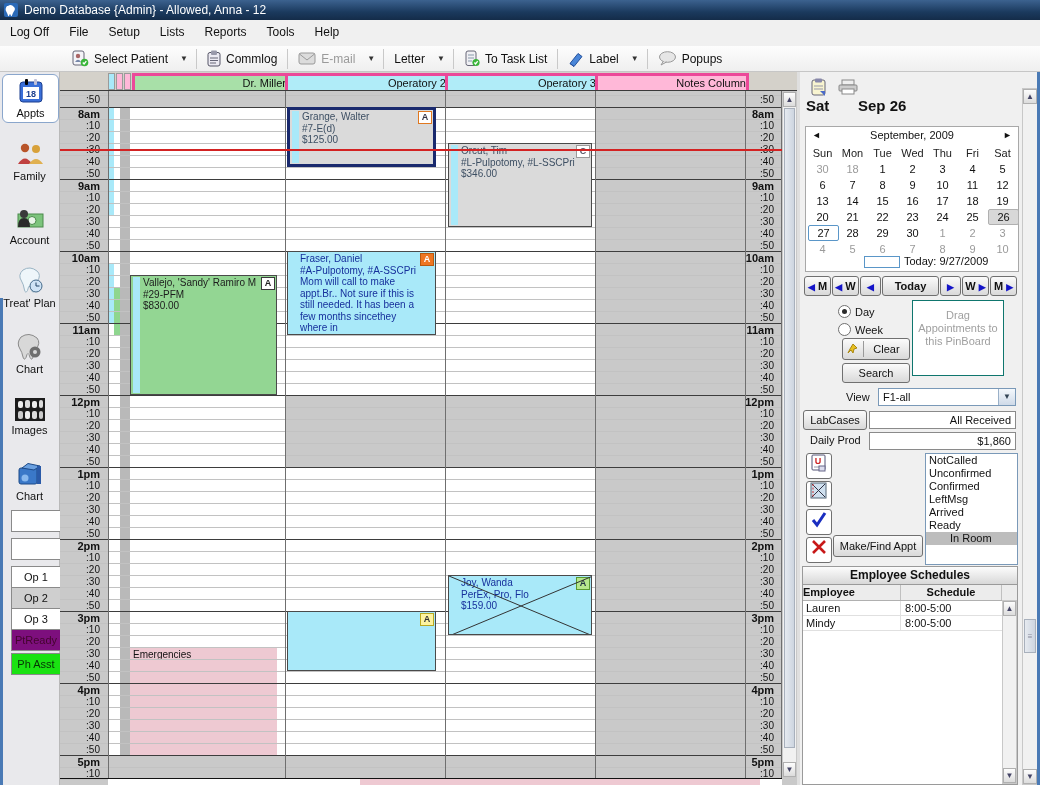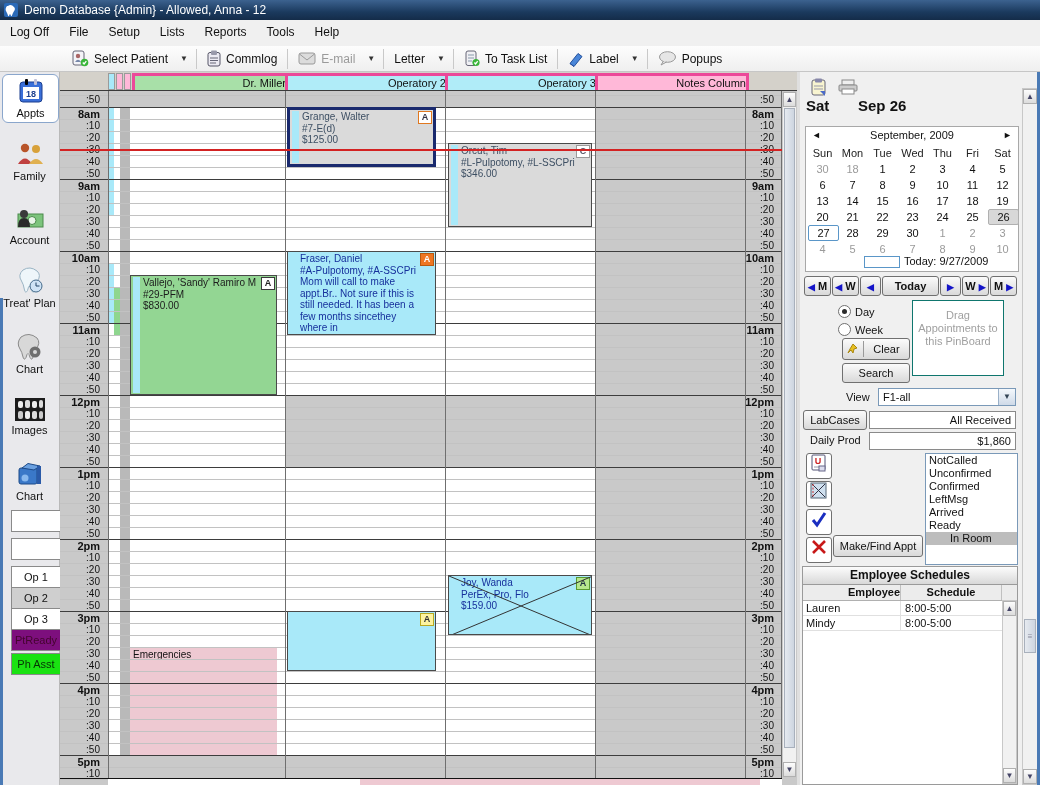--- a/index.html
+++ b/index.html
@@ -586,21 +586,21 @@
       <div class="status-item">Arrived</div>
       <div class="status-item">Ready</div>
       <div class="status-item status-sel">In Room</div>
     </div>
 
   <div class="abs vbtn" style="left:33px;top:463px;width:90px;height:22px;line-height:20px;font-size:11px;"><span>Make/Find Appt</span></div>
 
   <div id="emp-table">
     <div style="height:17px;line-height:17px;text-align:center;font-weight:bold;font-size:12px;background:linear-gradient(to bottom,#fcfcfc,#d8d8d8);border-bottom:1px solid #9a9a9a;">Employee Schedules</div>
     <div id="emp-head" style="display:flex;height:15px;line-height:15px;background:#ececec;border-bottom:1px solid #b0b0b0;font-weight:bold;">
-        <div style="width: 97px; text-align: right; border-right: 1px solid rgb(192, 192, 192);">Employee</div>
+        <div style="width: 97px; text-align: left; border-right: 1px solid rgb(192, 192, 192);">Employee</div>
         <div style="width: 100px; text-align: center; border-right: 1px solid rgb(192, 192, 192);">Schedule</div>
       </div>
     <div id="emp-rows">
         <div style="display: flex; height: 14px; line-height: 14px; border-bottom: 1px solid rgb(224, 224, 224);">
           <div style="width: 94px; padding-left: 3px; border-right: 1px solid rgb(224, 224, 224);">Lauren</div>
           <div style="padding-left: 4px;">8:00-5:00</div>
         </div>
         <div style="display: flex; height: 14px; line-height: 14px; border-bottom: 1px solid rgb(224, 224, 224);">
           <div style="width: 94px; padding-left: 3px; border-right: 1px solid rgb(224, 224, 224);">Mindy</div>
           <div style="padding-left: 4px;">8:00-5:00</div>

